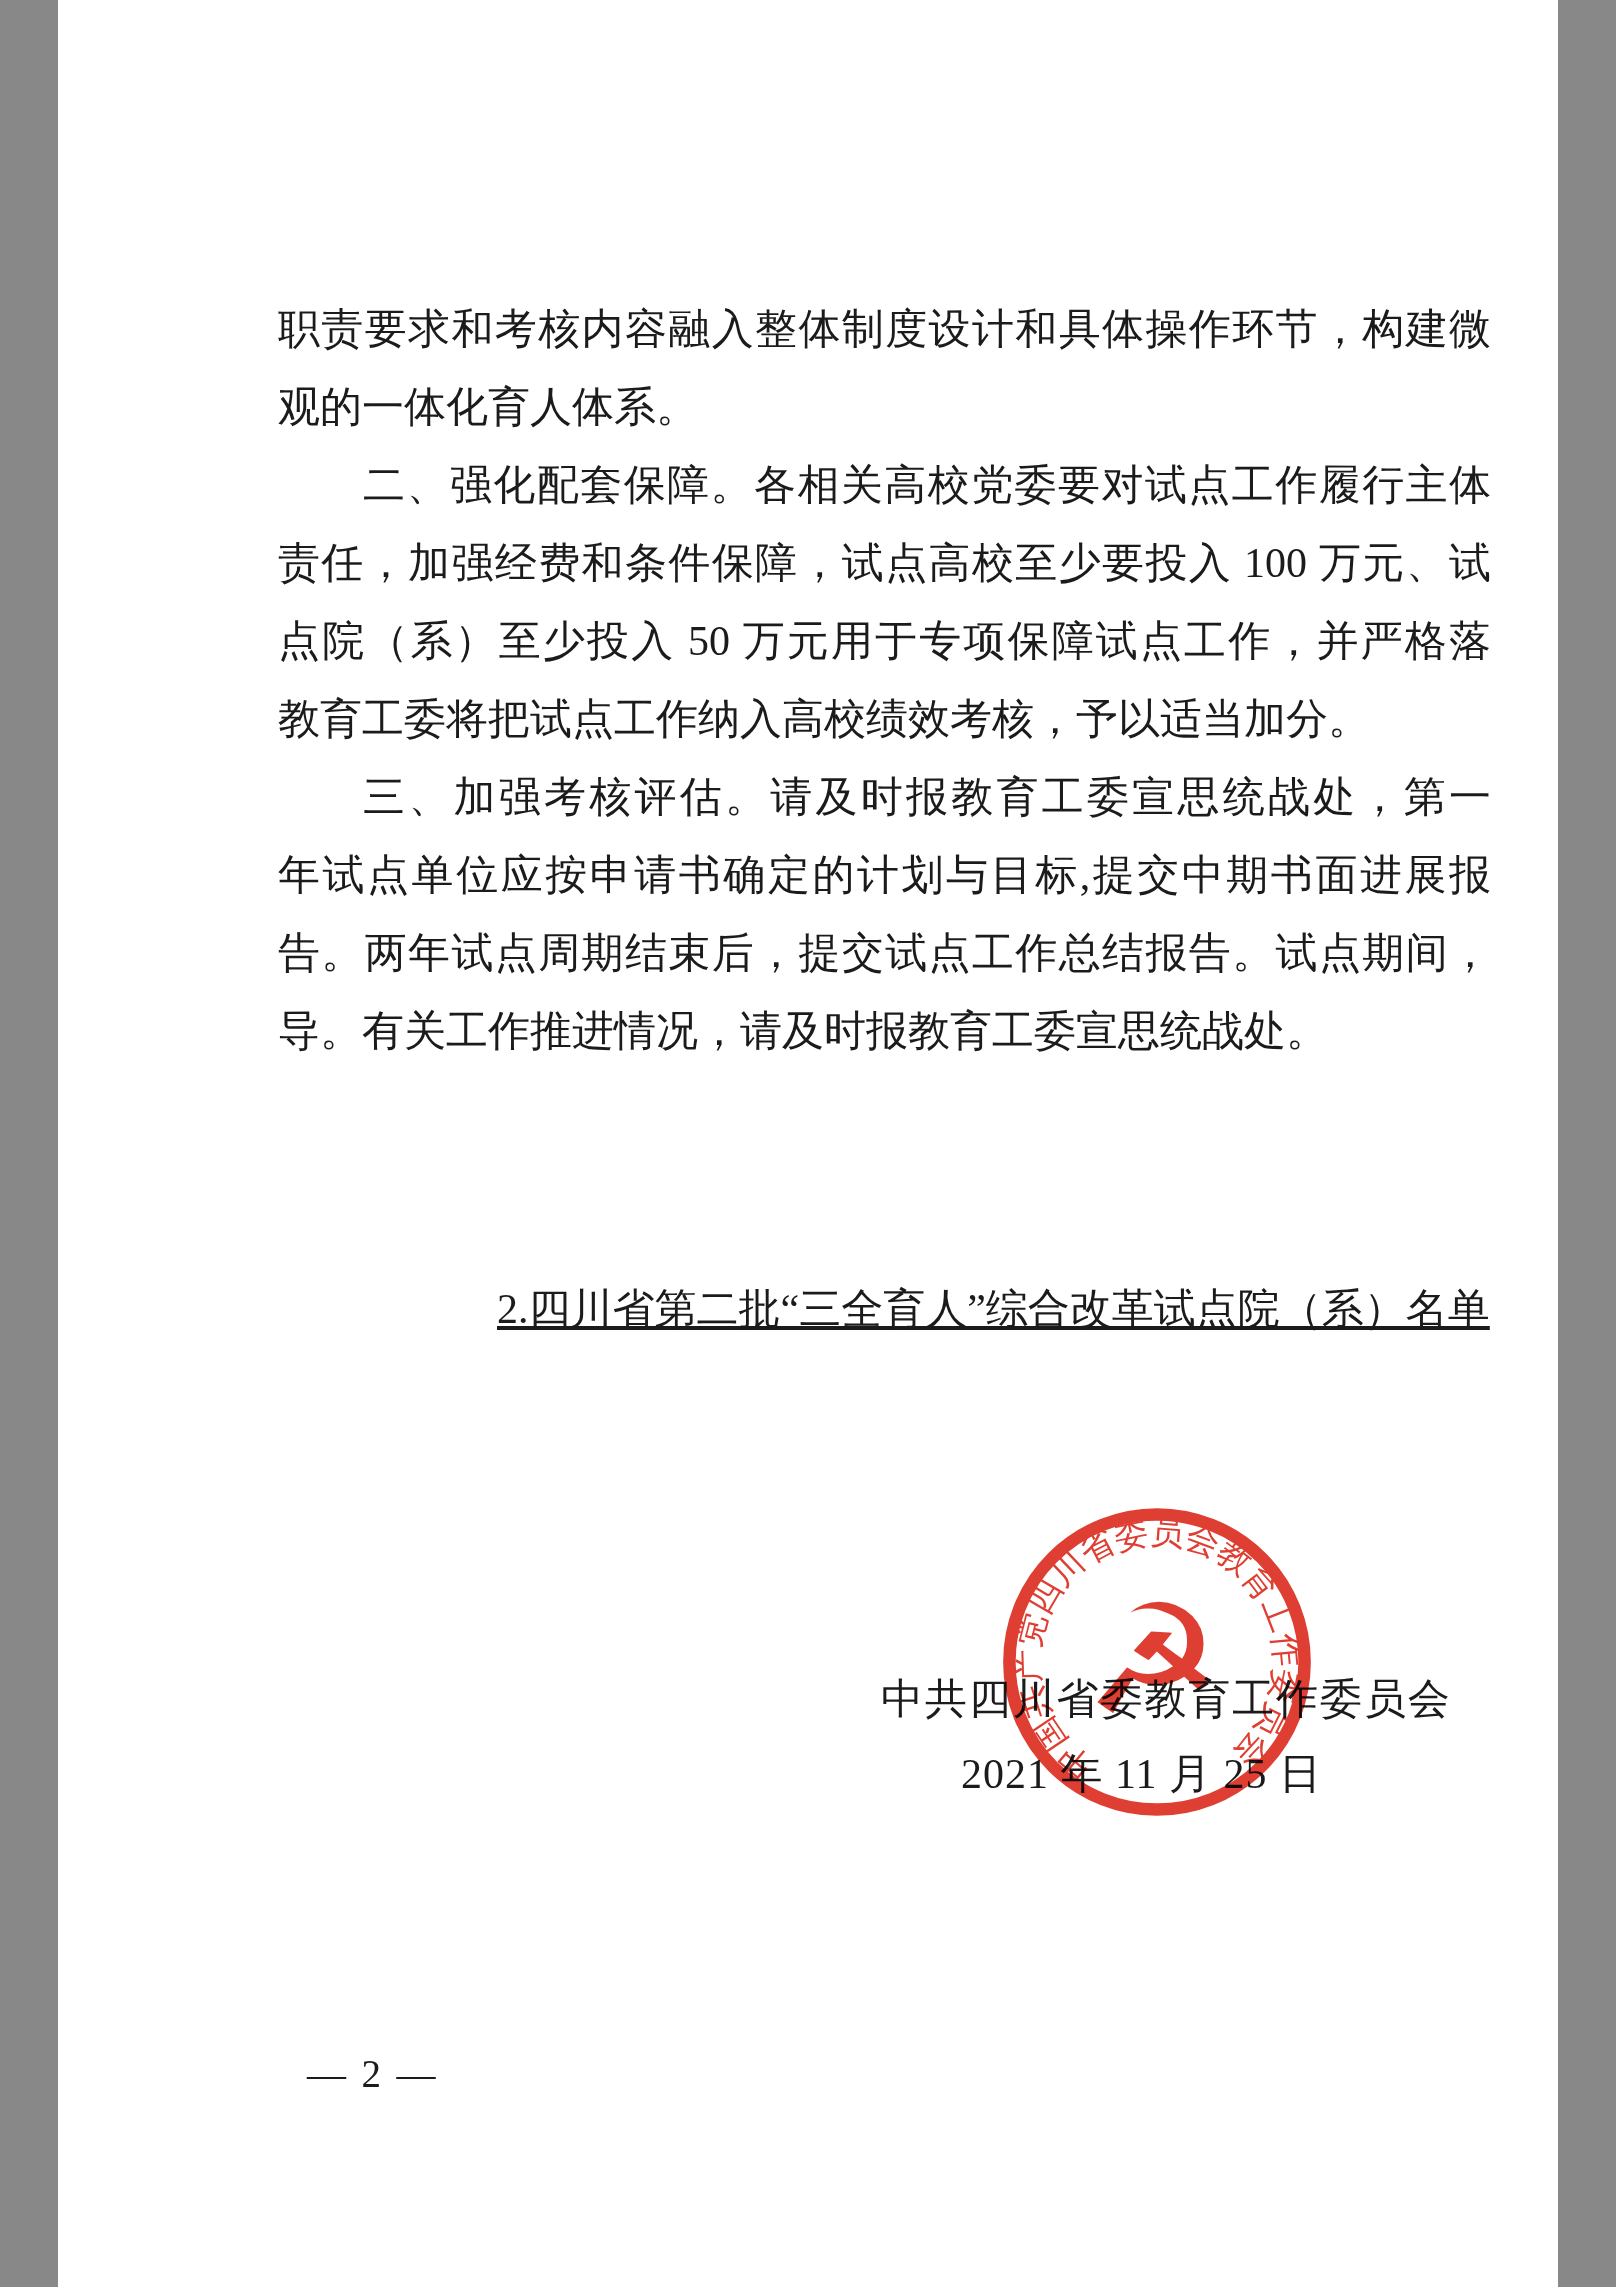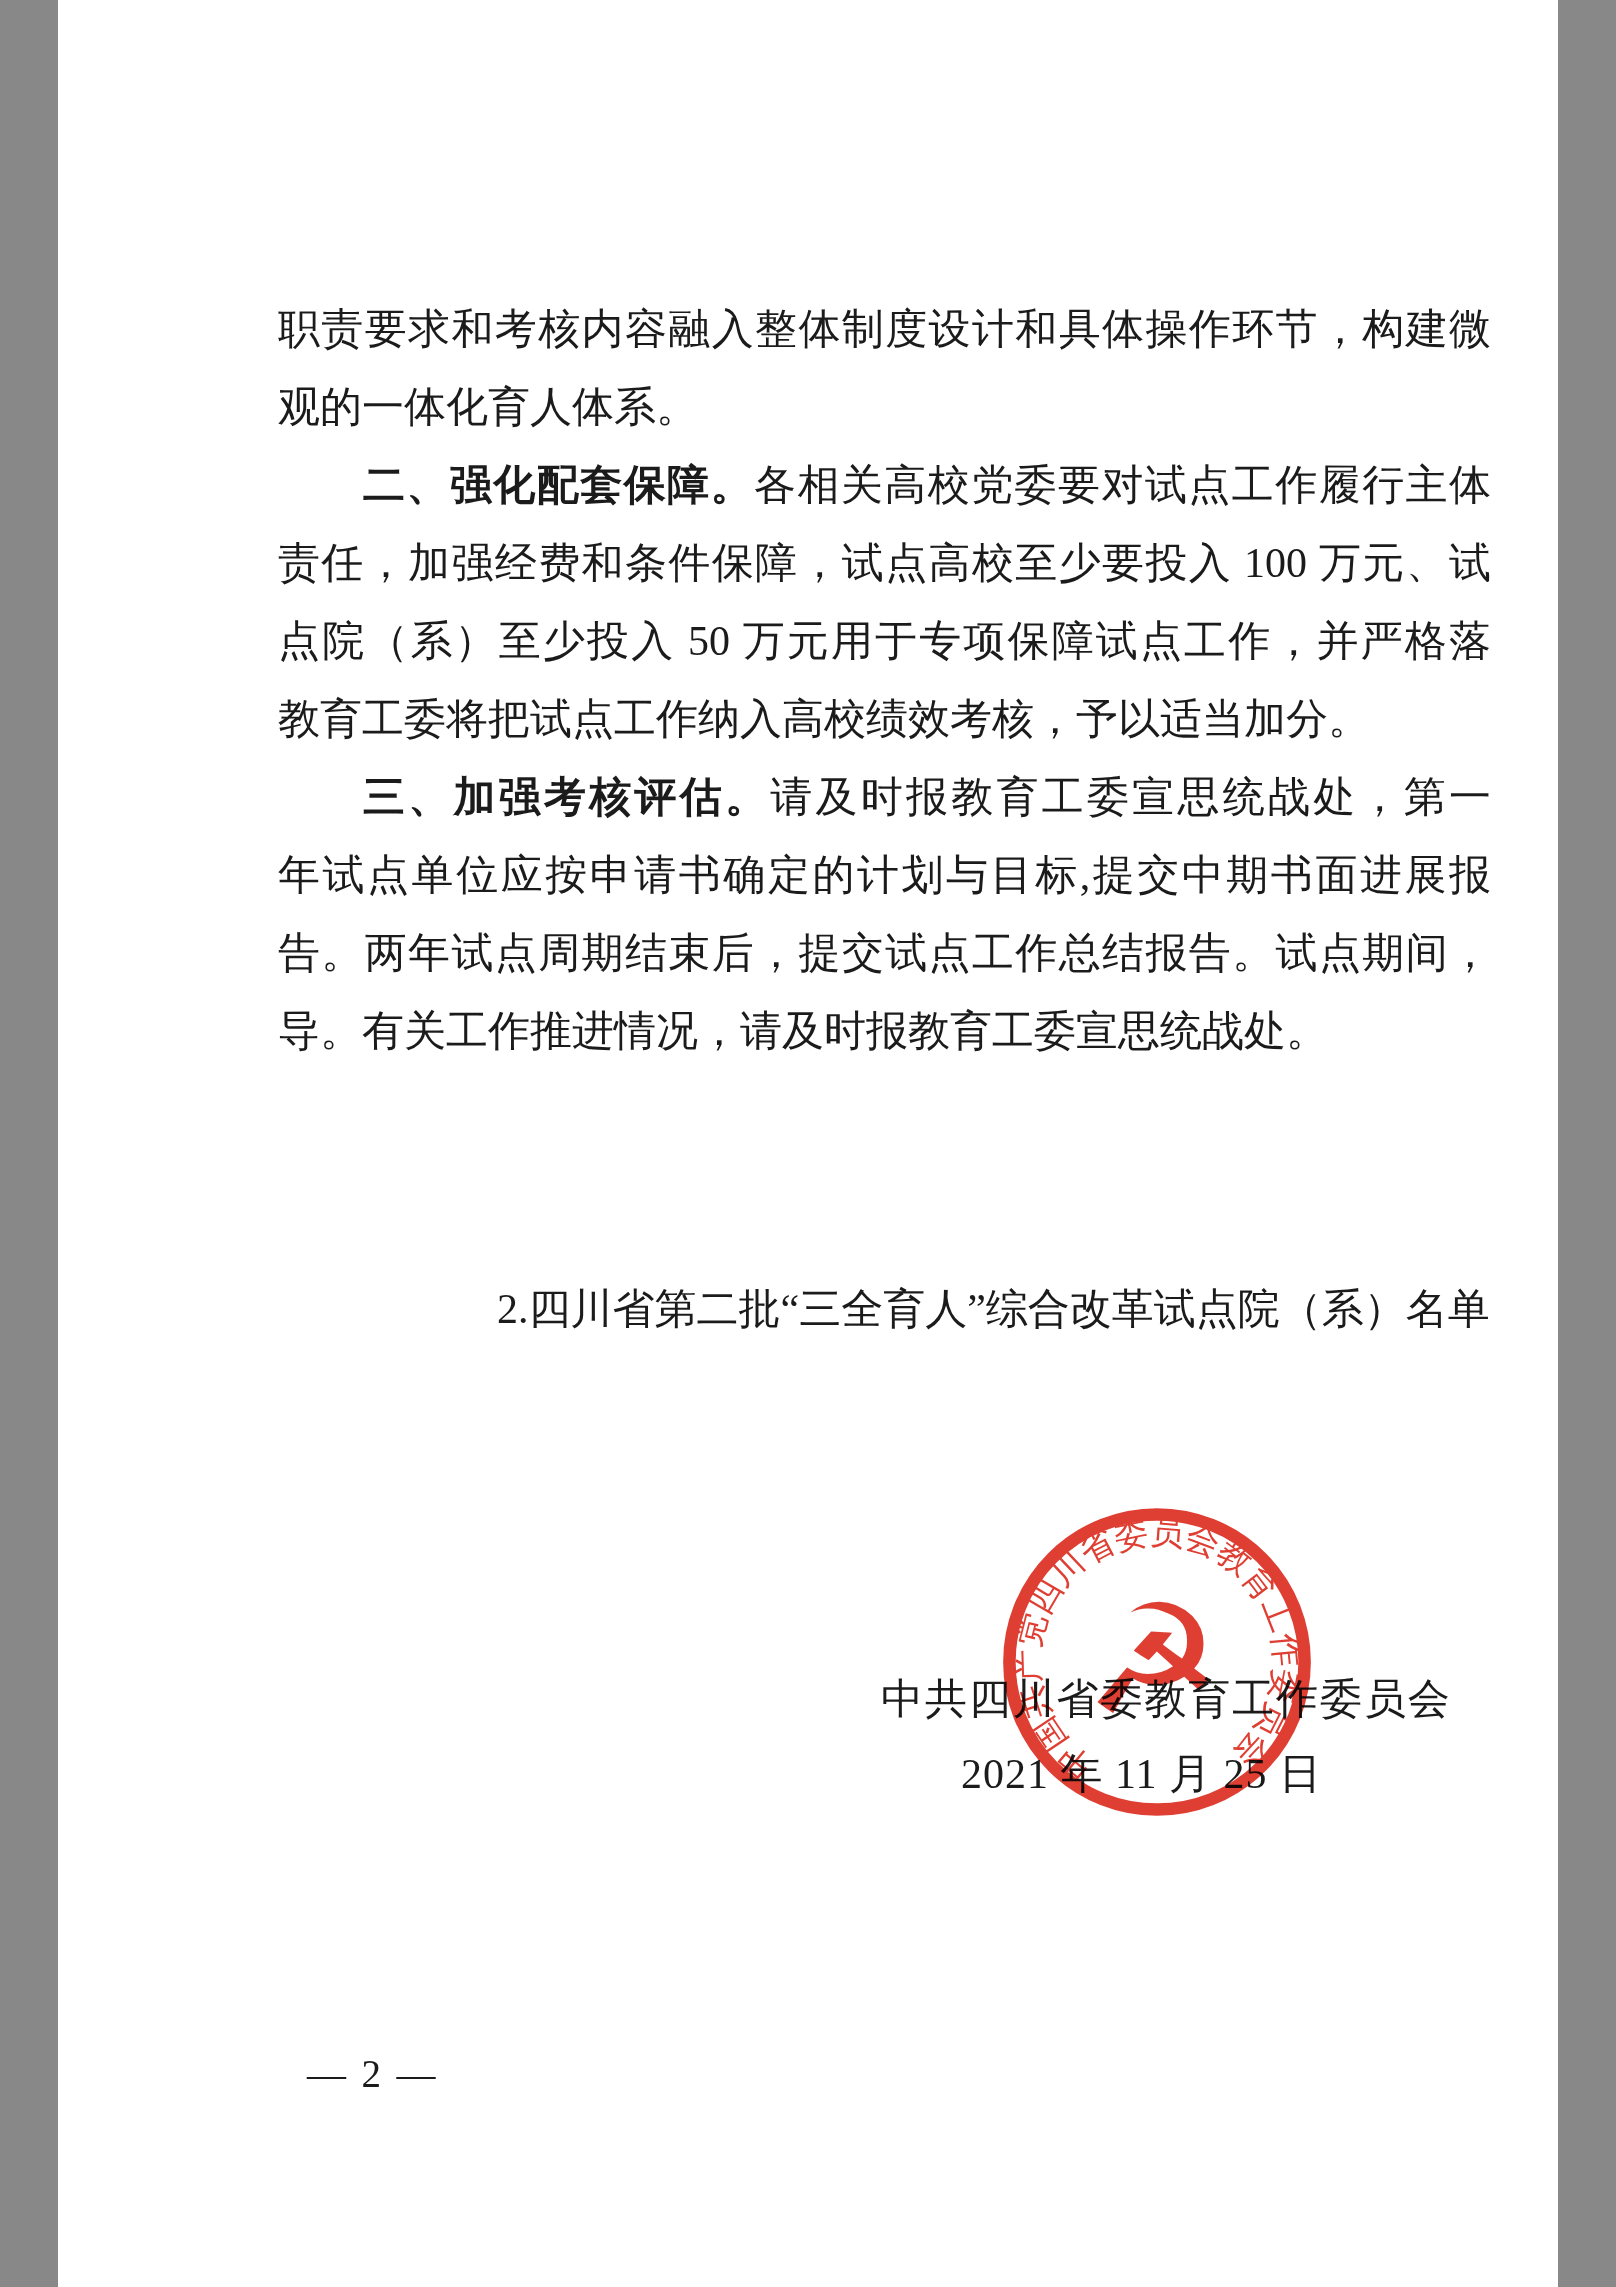--- a/index.html
+++ b/index.html
@@ -25,33 +25,33 @@
     white-space:nowrap;
   }
   .line.jf{
     white-space:normal;
     text-align:justify;
     text-align-last:justify;
   }
   .line.ind{padding-left:85px;}
   .bold-head{
     font-family:"Liberation Sans","DejaVu Sans",sans-serif;
-    font-weight:700;
+    font-weight:400;
   }
   
   .attachments{
     position:absolute;
     left:305px;top:1272px;
     font-size:42px;
   }
   .att-line{
     height:75px;line-height:75px;
     white-space:nowrap;
   }
-  .att-line.second{padding-left:134px;}
+  .att-line.second{padding-left:134px;text-decoration:underline;}
   
   .signature{
     position:absolute;
     left:823px;top:1672px;
     width:579px;
     font-size:42px;line-height:54px;
     letter-spacing:1.9px;
     white-space:nowrap;
   }
   .sign-date{

